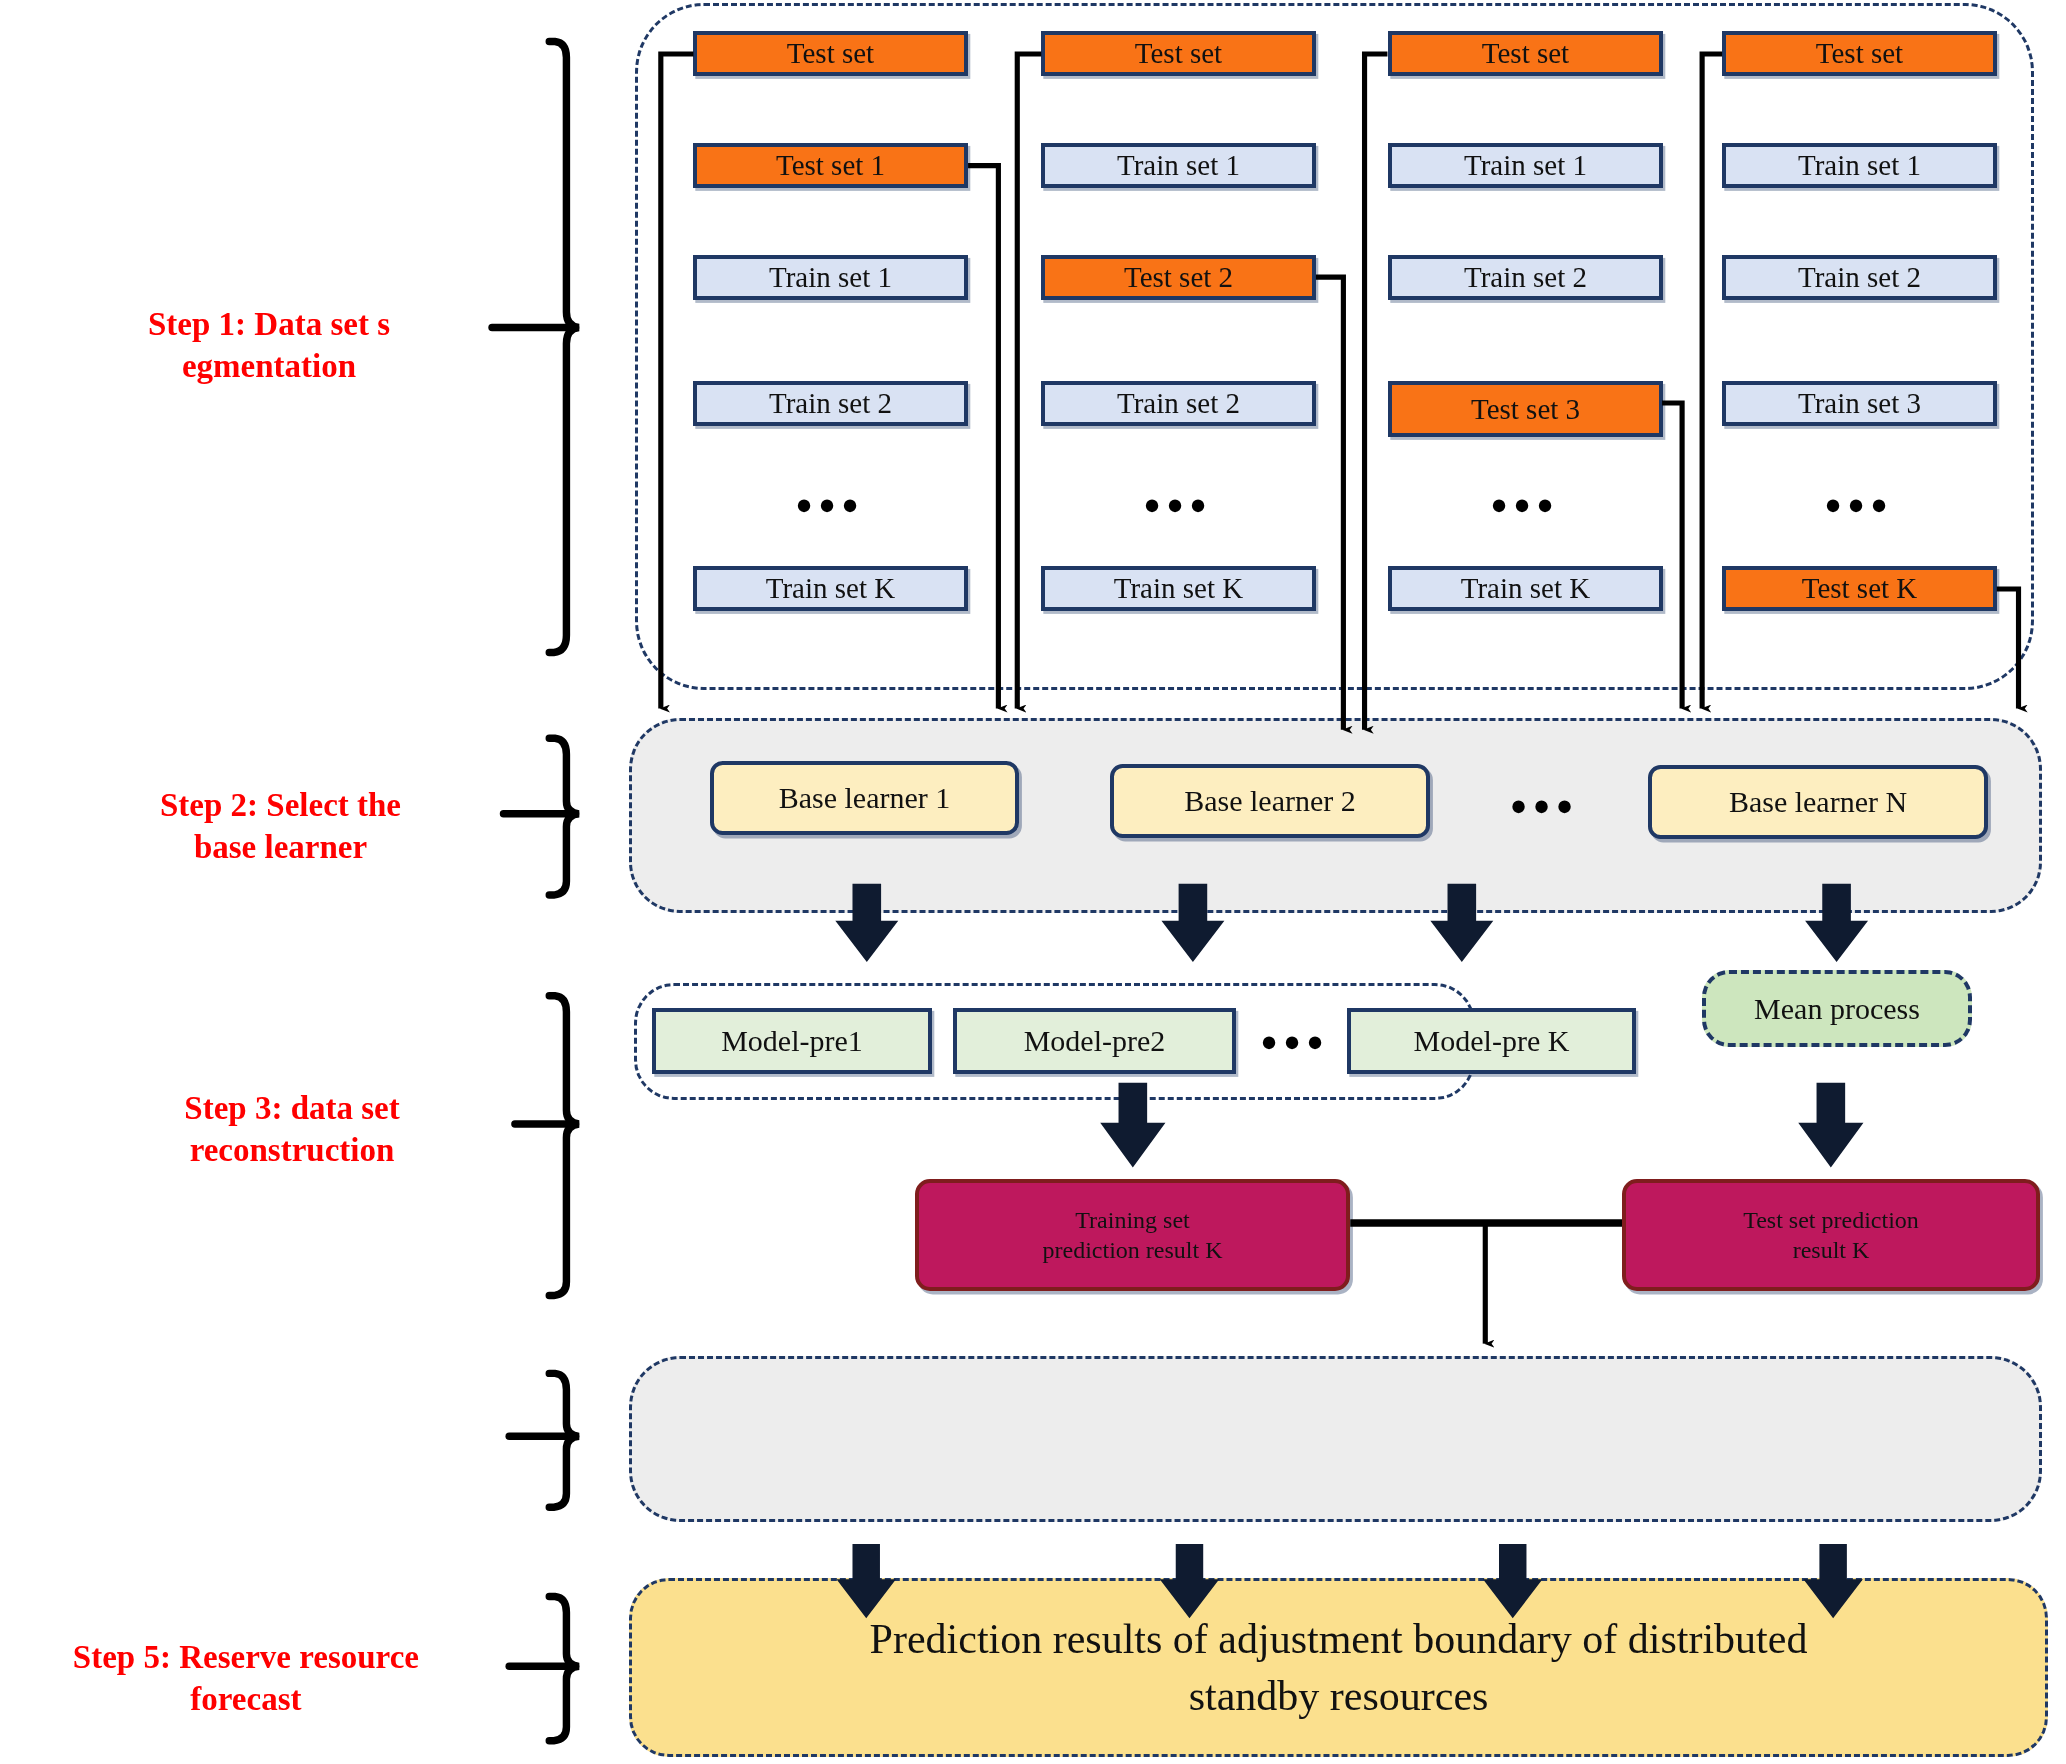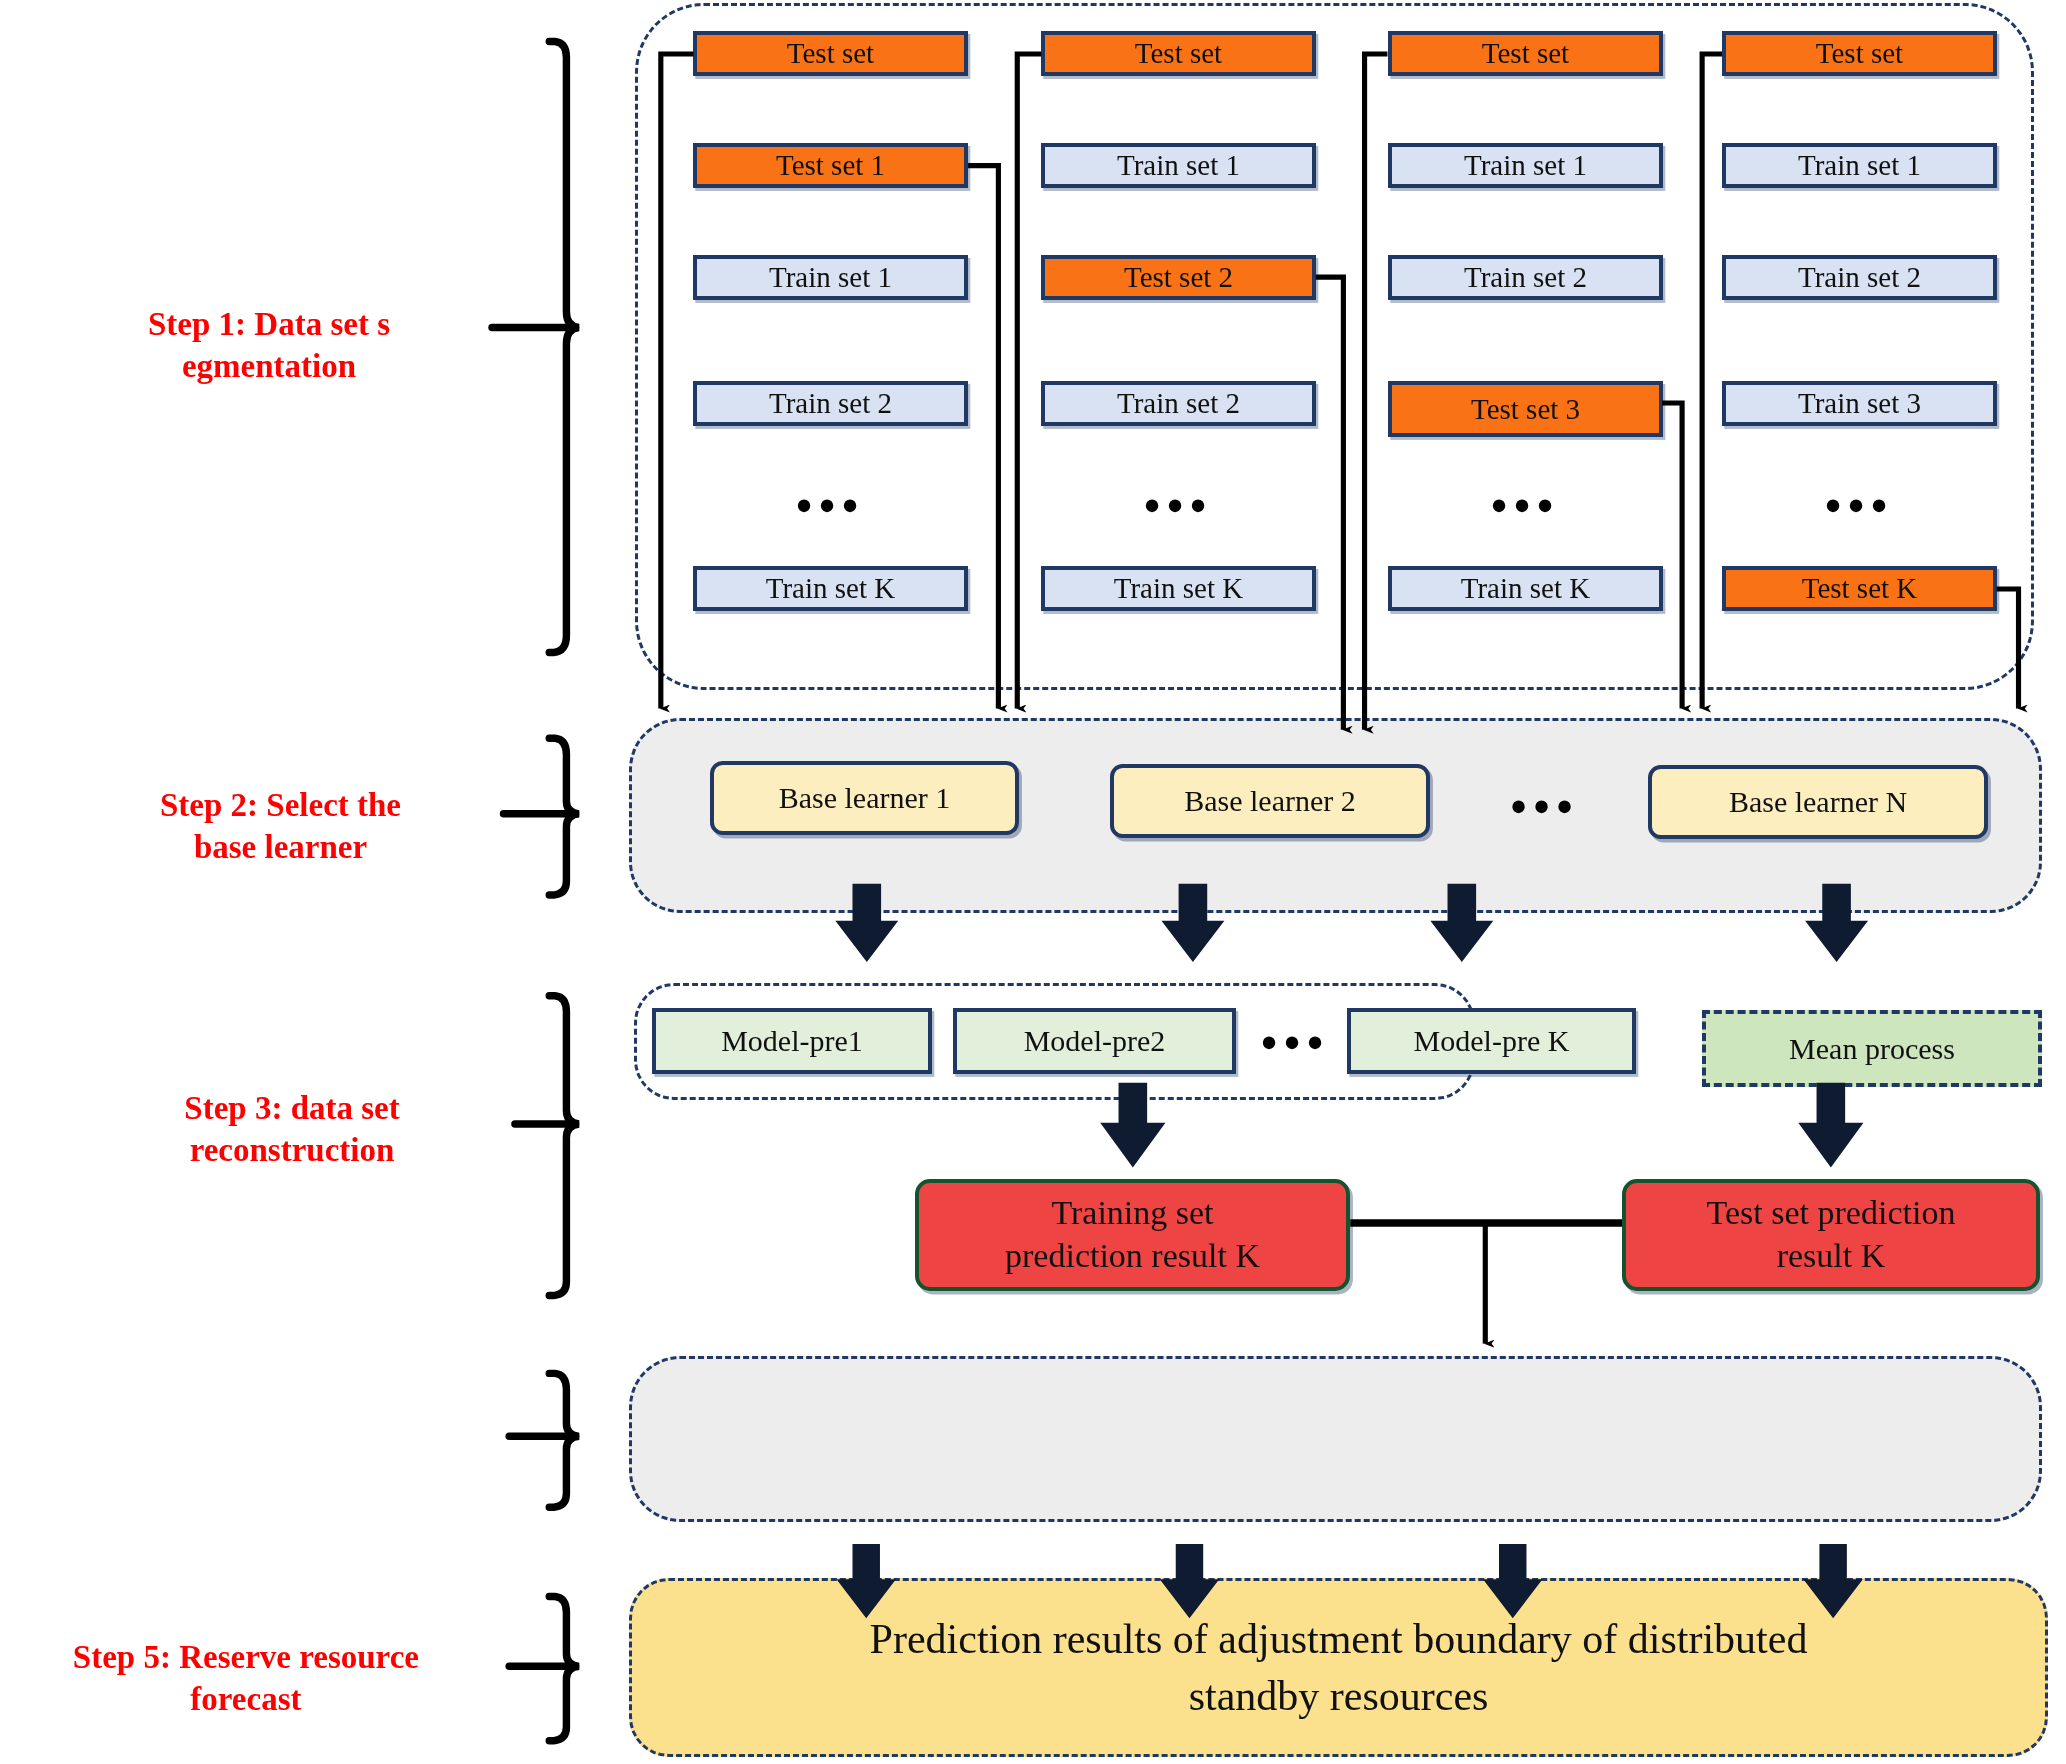--- a/index.html
+++ b/index.html
@@ -31,22 +31,22 @@
   .train-box{background:#D9E2F3;}
 
   .learner-box{background:#FDEEC0;border:4.6px solid #1F3864;border-radius:12.6px;
                font-size:30px;box-shadow:2.9px 3.4px 0 rgba(31,56,100,.38);}
 
   .model-box{background:#E2EFDA;border:4.6px solid #1F3864;font-size:30px;
              box-shadow:2.3px 2.9px 0 rgba(31,56,100,.35);}
 
   .mean-box{background:#CDE6BE;border:4.6px dashed #1F3864;font-size:30px;}
 
-  .result-box{background:#ef4444;border:4px solid #14532d;border-radius:15px;
-              font-size:34px;line-height:1.26;
+  .result-box{background:#be185d;border:4px solid #7f1d1d;border-radius:15px;
+              font-size:24px;line-height:1.26;
               box-shadow:2.9px 3.4px 0 rgba(31,56,100,.38);}
 
   .meta-text{position:absolute;font-size:42px;color:#111;text-align:center;
              display:flex;align-items:center;justify-content:center;}
 
   .final-text{position:absolute;font-size:42px;color:#111;text-align:center;
               line-height:1.34;display:flex;align-items:center;justify-content:center;}
 
   
   .dots{position:absolute;font-size:46px;letter-spacing:6.9px;color:#000;
@@ -111,21 +111,21 @@
   <div class="box learner-box" style="left:710px;top:761px;width:309px;height:74px;">Base learner 1</div>
   <div class="box learner-box" style="left:1110px;top:764px;width:320px;height:74px;">Base learner 2</div>
   <div class="dots" style="left:1482px;top:784px;width:126px;height:46px;">•••</div>
   <div class="box learner-box" style="left:1648px;top:765px;width:340px;height:74px;">Base learner N</div>
 
   <div class="box model-box" style="left:652px;top:1008px;width:280px;height:66px;">Model-pre1</div>
   <div class="box model-box" style="left:953px;top:1008px;width:283px;height:66px;">Model-pre2</div>
   <div class="dots" style="left:1244px;top:1020px;width:103px;height:46px;">•••</div>
   <div class="box model-box" style="left:1347px;top:1008px;width:289px;height:66px;">Model-pre K</div>
 
-  <div class="box mean-box" style="left:1702px;top:1010px;width:340px;height:77px;">Mean process</div>
+  <div class="box mean-box" style="left:1702px;top:970px;width:270px;height:77px;border-radius:27px;">Mean process</div>
 
   <div class="box result-box" style="left:915px;top:1179px;width:435px;height:112px;">
      <span style="white-space:pre-line;">Training set
 prediction result K</span>
   </div>
   <div class="box result-box" style="left:1622px;top:1179px;width:418px;height:112px;">
      <span style="white-space:pre-line;">Test set prediction
 result K</span>
   </div>
 

